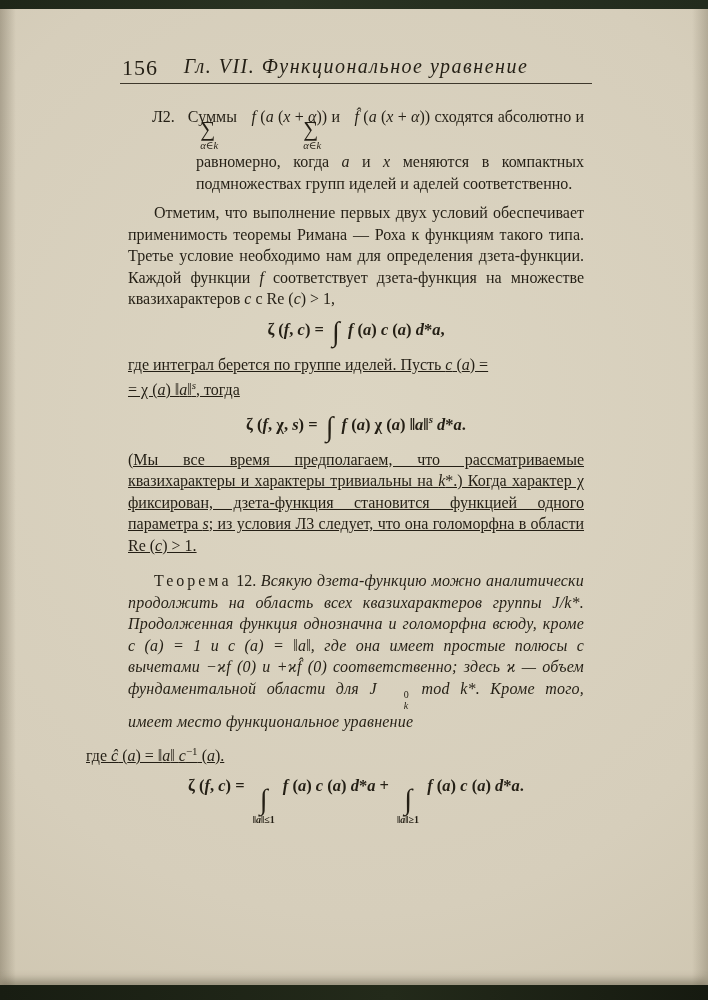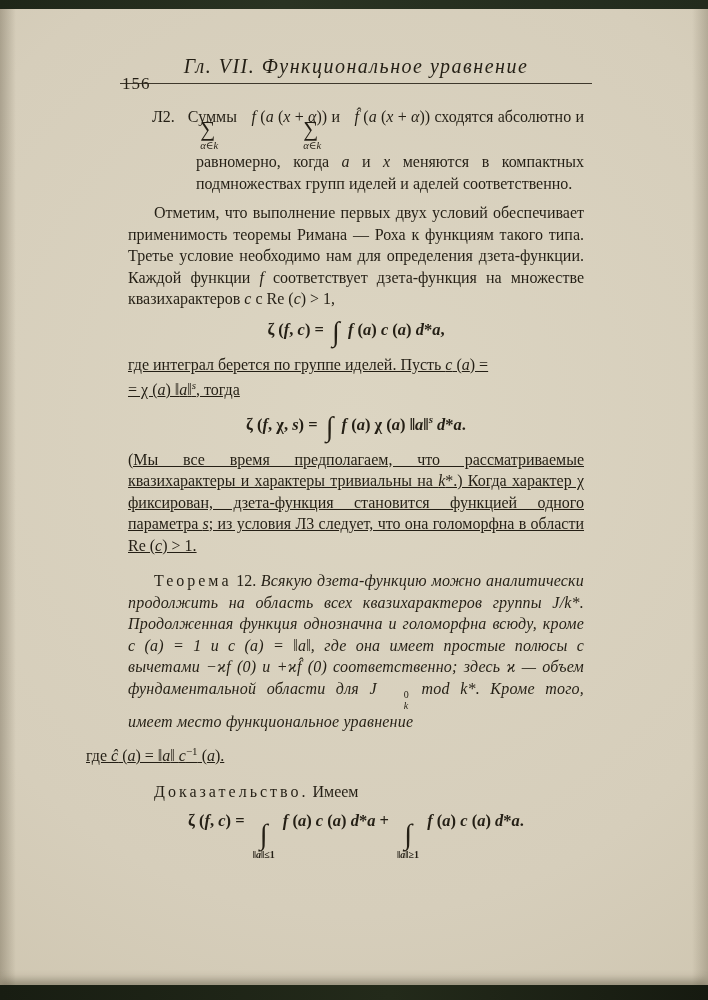--- a/index.html
+++ b/index.html
@@ -12,21 +12,21 @@
     font-family:"Liberation Serif","DejaVu Serif",serif;
     font-size:16px;line-height:21.5px;
   }
   .band-top{position:absolute;top:0;left:0;right:0;height:9px;
     background:linear-gradient(90deg,#1e2618,#2a3322 40%,var(--band_top,#222b1d));}
   .band-bottom{position:absolute;bottom:0;left:0;right:0;height:15px;
     background:linear-gradient(90deg,#181d12,#232a1a 55%,var(--band_bottom,#161a10));
     box-shadow:0 -5px 8px rgba(75,68,48,.45);}
   .page{position:absolute;left:120px;right:116px;top:56px;}
   .running-head{position:relative;height:22px;}
-  .pageno{position:absolute;left:2px;top:17px;font-size:17px;letter-spacing:1px;}
+  .pageno{position:absolute;left:2px;top:1px;font-size:22px;letter-spacing:1px;}
   .rtitle{display:block;text-align:center;font-style:italic;font-size:20px;letter-spacing:1.5px;white-space:nowrap;}
   .rule{border:none;border-top:1.6px solid var(--rule,#2d271c);margin:5px 0 0 0;opacity:.9;}
   .body{margin-top:22px;text-align:justify;}
   p{margin:8px;}
   .litem{margin-left:32px;padding-left:44px;text-indent:-44px;margin-bottom:3px;}
   .llabel{margin-right:13px;}
   .para{text-indent:26px;}
   .noindent{text-indent:0;text-decoration:underline;}
   .outdent{margin-left:-34px;}
   .theorem{margin-top:14px;text-indent:26px;}
@@ -82,21 +82,20 @@
       <p class="noindent">(Мы все время предполагаем, что рассматриваемые квазихарактеры и характеры тривиальны на <i>k</i>*.) Когда характер χ фиксирован, дзета-функция становится функцией одного параметра <i>s</i>; из условия Л3 следует, что она голоморфна в области Re (<i>c</i>) &gt; 1.</p>
 
       <p class="theorem"><span class="spaced">Теорема</span><span> 12. <i>Всякую дзета-функцию можно аналитически продолжить на область всех квазихарактеров группы J/k*. Продолженная функция однозначна и голоморфна всюду, кроме c (a) = 1 и c (a) = ‖a‖, где она имеет простые полюсы с вычетами −ϰf (0) и +ϰf̂ (0) соответственно; здесь ϰ — объем фундаментальной области для J<span class="ss">
                 <span class="s0">0</span>
                 <span class="sk">k</span>
               </span> mod k*. Кроме того, имеет место функциональное уравнение</i></span></p>
 
 
       <p class="noindent outdent">где <i>ĉ</i> (<i>a</i>) = ‖<i>a</i>‖ <i>c</i><sup>−1</sup> (<i>a</i>).</p>
 
-      <p class="proof"><span class="spaced">Доказательство.</span><span> Имеем</span></p>
 
       <p class="mform">ζ (<i>f</i>, <i>c</i>) = <span class="mint">
             <span class="ig">∫</span>
             <span class="il">‖<i>a</i>‖≤1</span>
           </span> <i>f</i> (<i>a</i>) <i>c</i> (<i>a</i>) <i>d</i>*<i>a</i> + <span class="mint">
             <span class="ig">∫</span>
             <span class="il">‖<i>a</i>‖≥1</span>
           </span> <i>f</i> (<i>a</i>) <i>c</i> (<i>a</i>) <i>d</i>*<i>a</i>.</p>
 
     </div>

